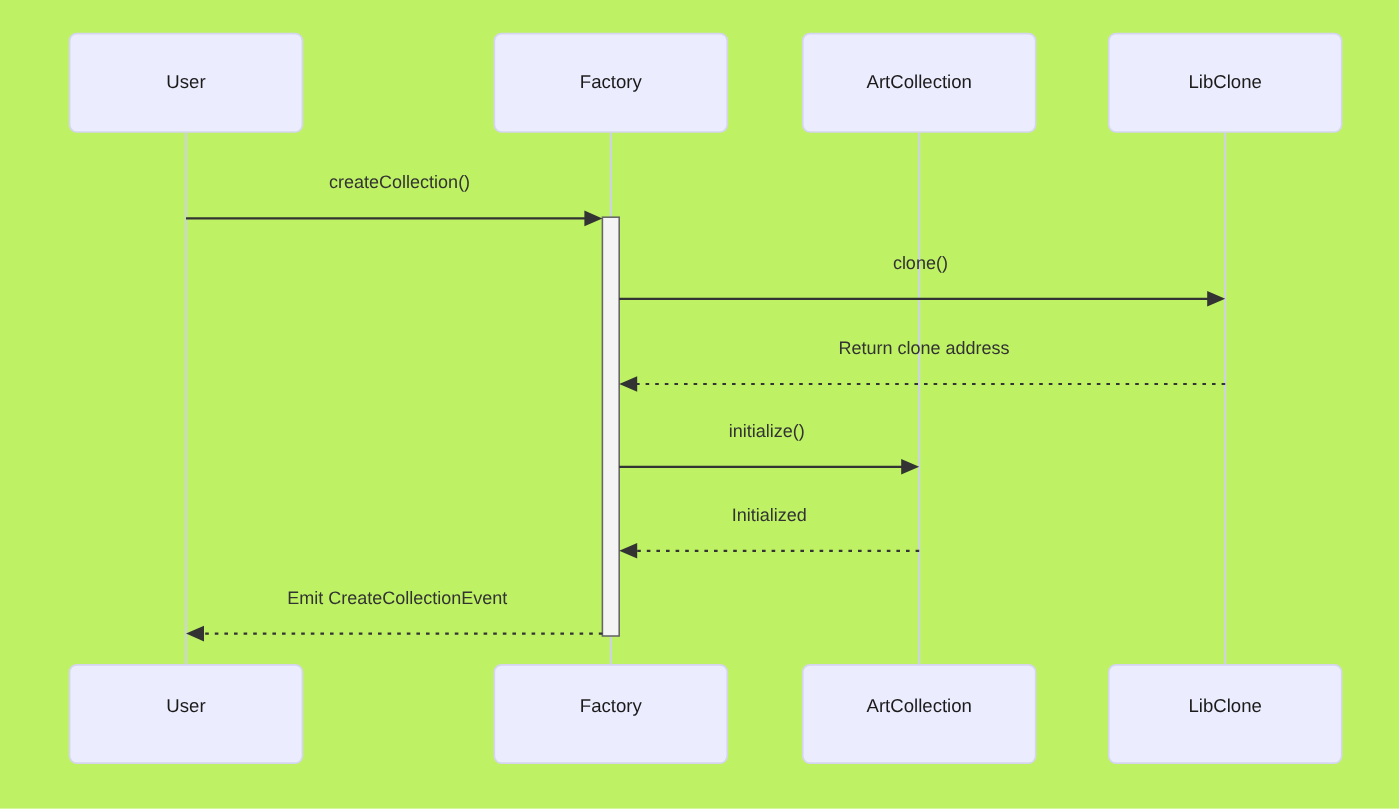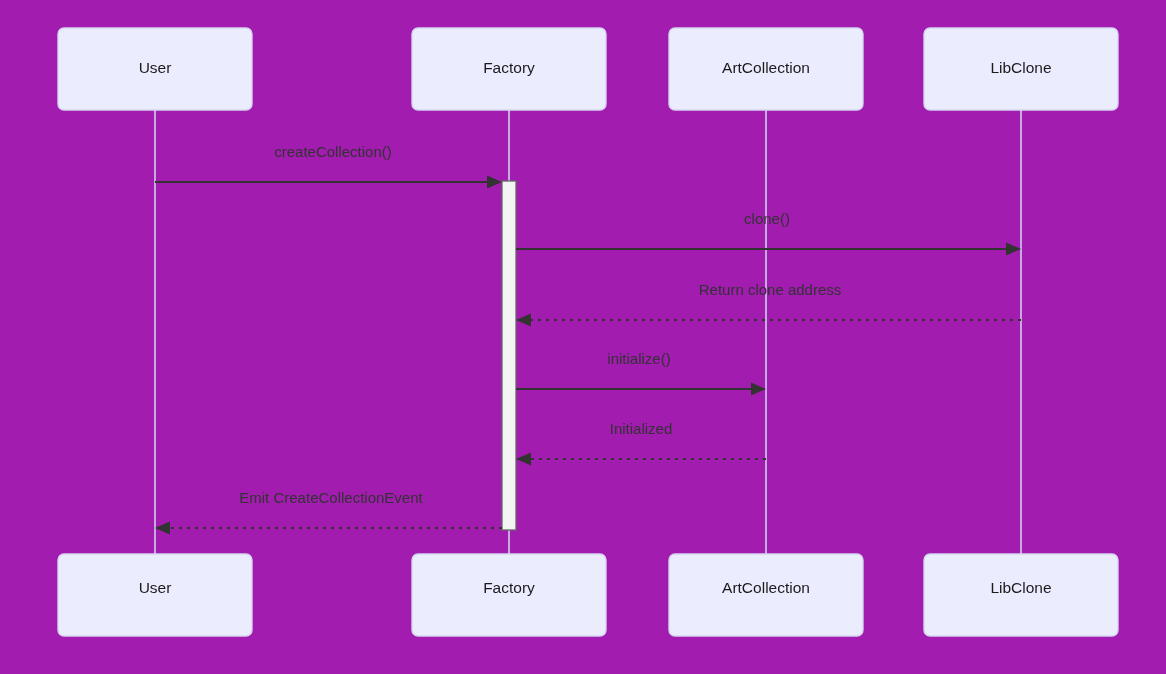--- a/index.html
+++ b/index.html
@@ -7,21 +7,21 @@
     padding: 0;
     background: #ffffff;
   }
   body {
     font-family: "Liberation Sans", sans-serif;
   }
   #diagram-root {
     position: relative;
     width: 1166px;
     height: 674px;
-    background: #a21caf;
+    background: #bef264;
     overflow: hidden;
   }
   #seq-svg {
     position: absolute;
     left: 0;
     top: 0;
     width: 1166px;
     height: 674px;
     display: block;
   }

